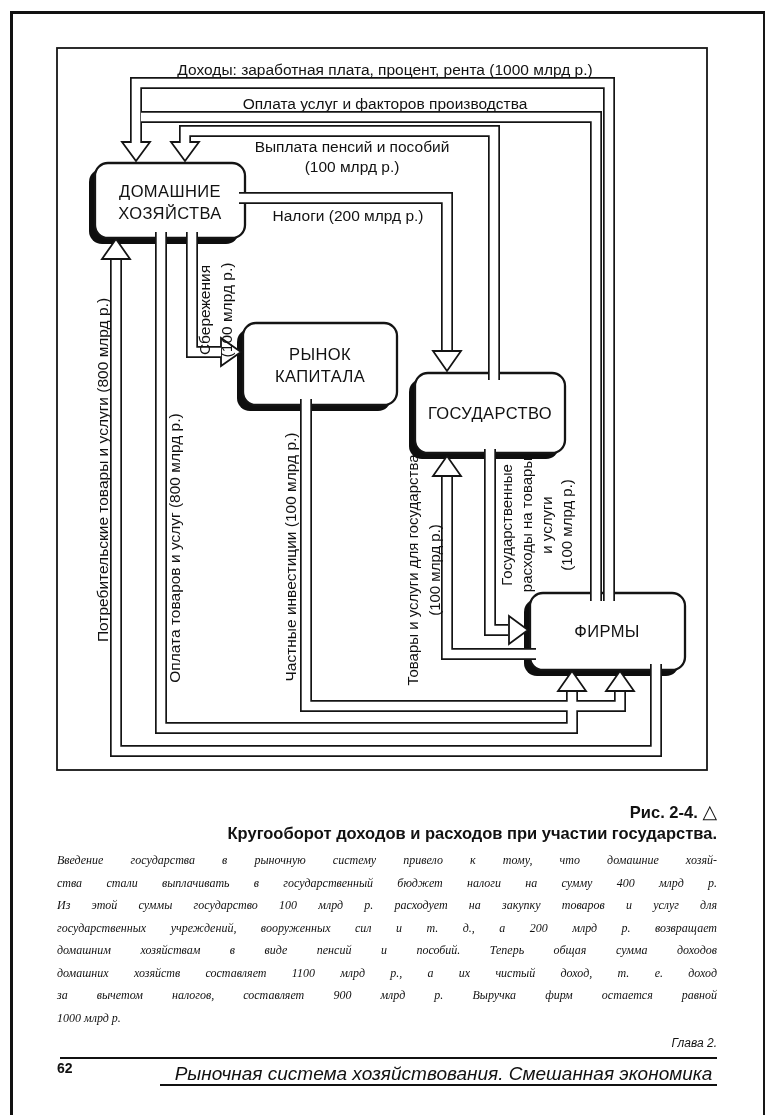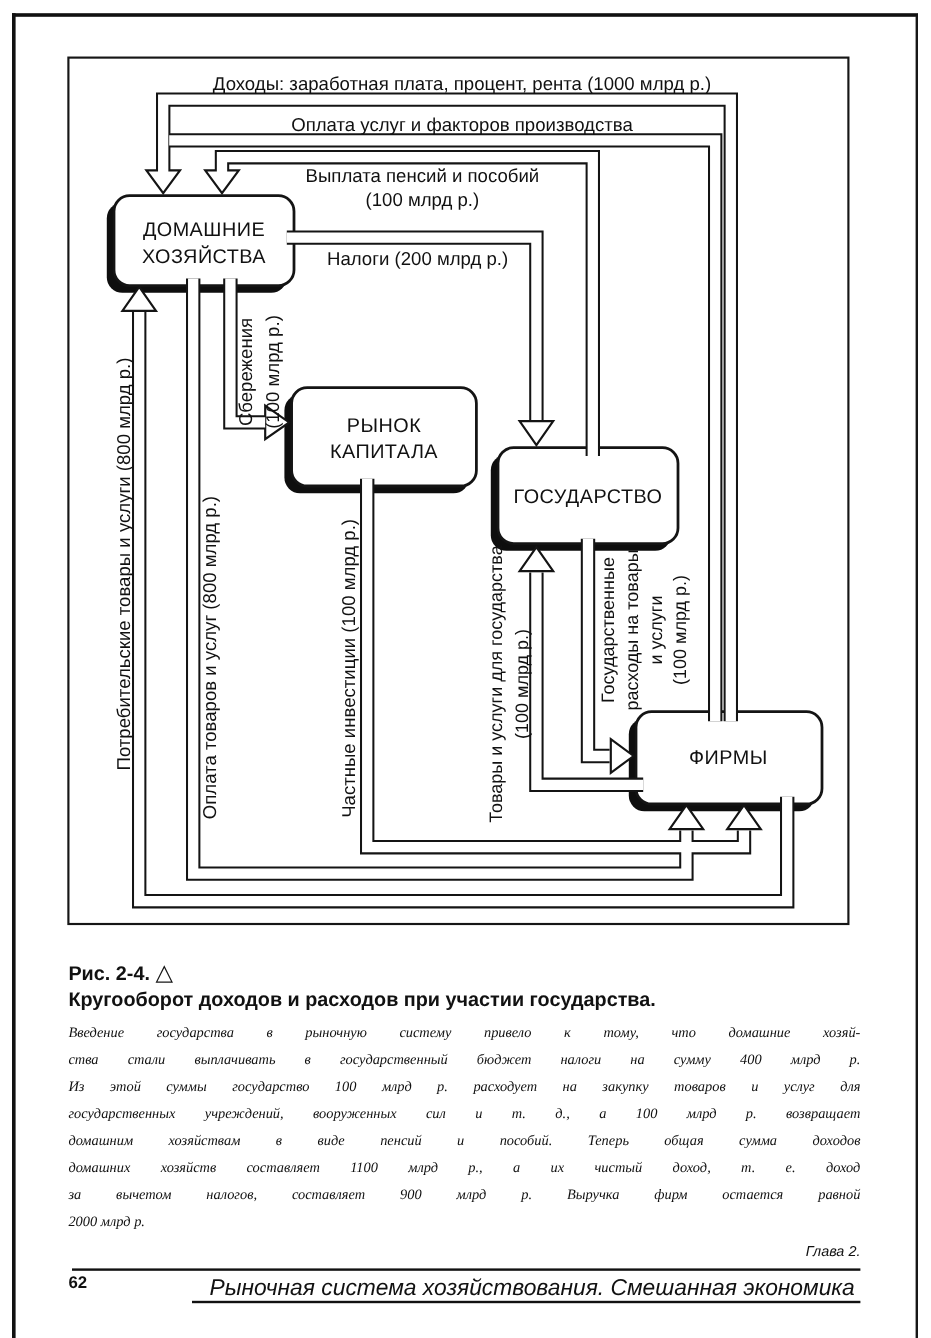--- a/index.html
+++ b/index.html
@@ -11,21 +11,21 @@
   .frame{fill:none;stroke:#161616;stroke-width:1.8;}
   .shadow{fill:#0e0e0e;}
   .box{fill:#fff;stroke:#141414;stroke-width:2.3;}
   .pb{fill:none;stroke:#141414;stroke-width:12;stroke-linejoin:miter;}
   .pw{fill:none;stroke:#fff;stroke-width:8.6;stroke-linejoin:miter;}
   .ah{fill:#fff;stroke:#141414;stroke-width:1.8;stroke-linejoin:miter;}
   .lb{font-size:15.5px;fill:#111;}
   .sm{font-size:15px;}
   .bx{font-size:16.5px;fill:#111;letter-spacing:.4px;}
   .caption{position:absolute;left:57px;top:801px;width:660px;font-weight:bold;
-           font-size:16.5px;line-height:21px;}
+           font-size:16.5px;line-height:21px;text-align:right;}
   .caption .tri{font-weight:normal;font-size:19px;}
   .bodytext{position:absolute;left:57px;top:849px;width:660px;
             font-family:"Liberation Serif",serif;font-style:italic;font-weight:500;
             font-size:12px;line-height:22.5px;}
   .body-line{text-align:justify;text-align-last:justify;}
   .body-line.last{text-align:last;text-align-last:left;}
   .chapter{position:absolute;right:59px;top:1036px;font-style:italic;font-size:12px;}
   .rule1{position:absolute;left:60px;right:59px;top:1057px;height:2px;background:#111;}
   .pageno{position:absolute;left:57px;top:1060px;font-weight:bold;font-size:14px;}
   .running{position:absolute;left:170px;right:59px;top:1063px;font-style:italic;
@@ -121,25 +121,25 @@
       <span>Рис. 2-4.</span>
       <span class="tri">△</span>
     </div>
     <div>Кругооборот доходов и расходов при участии государства.</div>
   </div>
 
   <div class="bodytext">
     <div class="body-line">Введение государства в рыночную систему привело к тому, что домашние хозяй-</div>
     <div class="body-line">ства стали выплачивать в государственный бюджет налоги на сумму 400 млрд р.</div>
     <div class="body-line">Из этой суммы государство 100 млрд р. расходует на закупку товаров и услуг для</div>
-    <div class="body-line">государственных учреждений, вооруженных сил и т. д., а 100 млрд р. возвращает</div>
+    <div class="body-line">государственных учреждений, вооруженных сил и т. д., а 200 млрд р. возвращает</div>
     <div class="body-line">домашним хозяйствам в виде пенсий и пособий. Теперь общая сумма доходов</div>
     <div class="body-line">домашних хозяйств составляет 1100 млрд р., а их чистый доход, т. е. доход</div>
     <div class="body-line">за вычетом налогов, составляет 900 млрд р. Выручка фирм остается равной</div>
-    <div class="body-line last">2000 млрд р.</div>
+    <div class="body-line last">1000 млрд р.</div>
   </div>
 
   <div class="chapter">Глава 2.</div>
   <div class="rule1"></div>
   <div class="pageno">62</div>
   <div class="running">Рыночная система хозяйствования. Смешанная экономика</div>
   <div class="rule2"></div>
 </div>
 
 </body></html>

